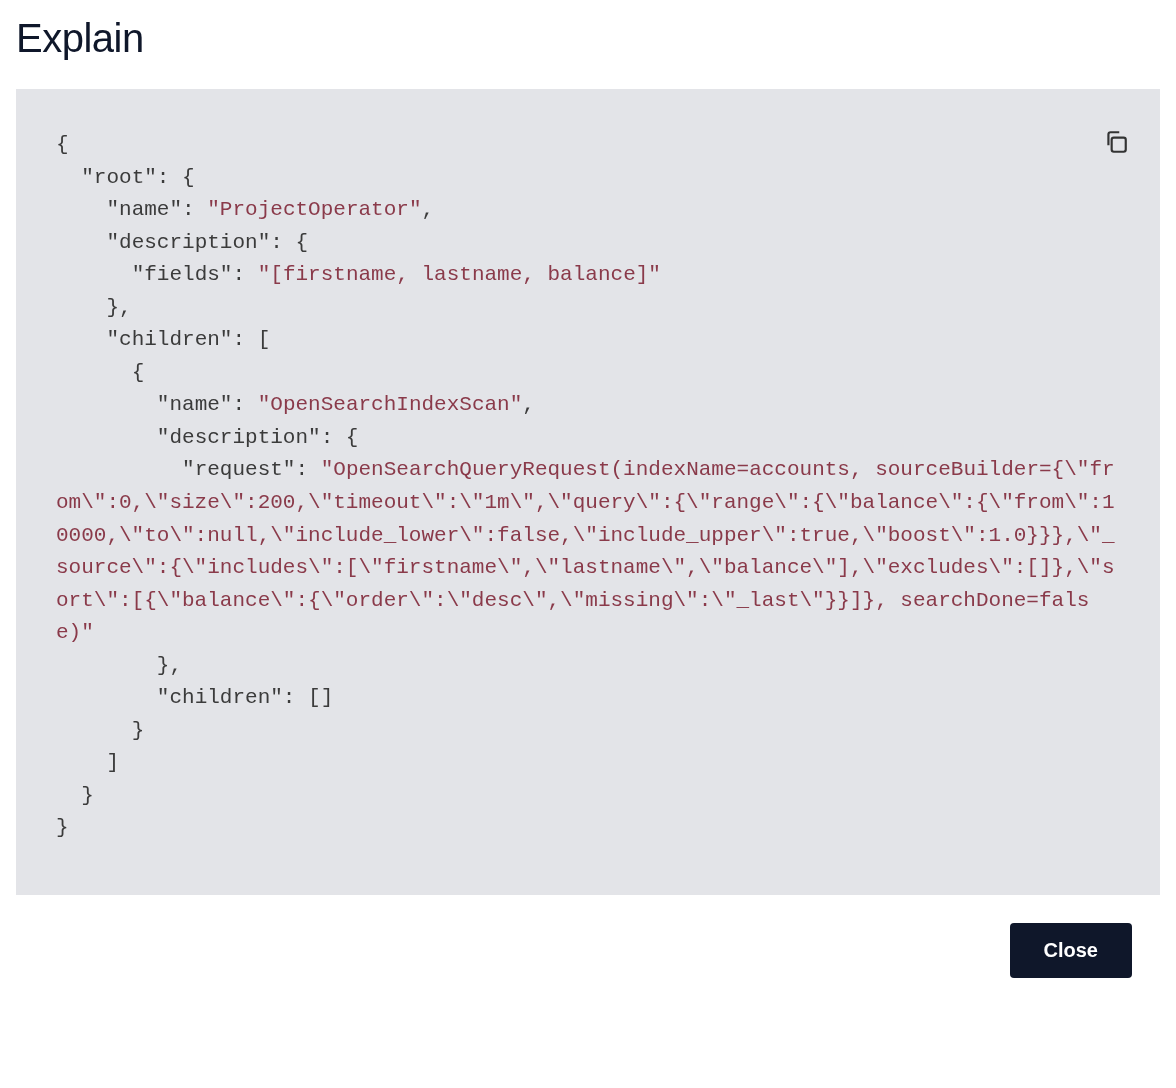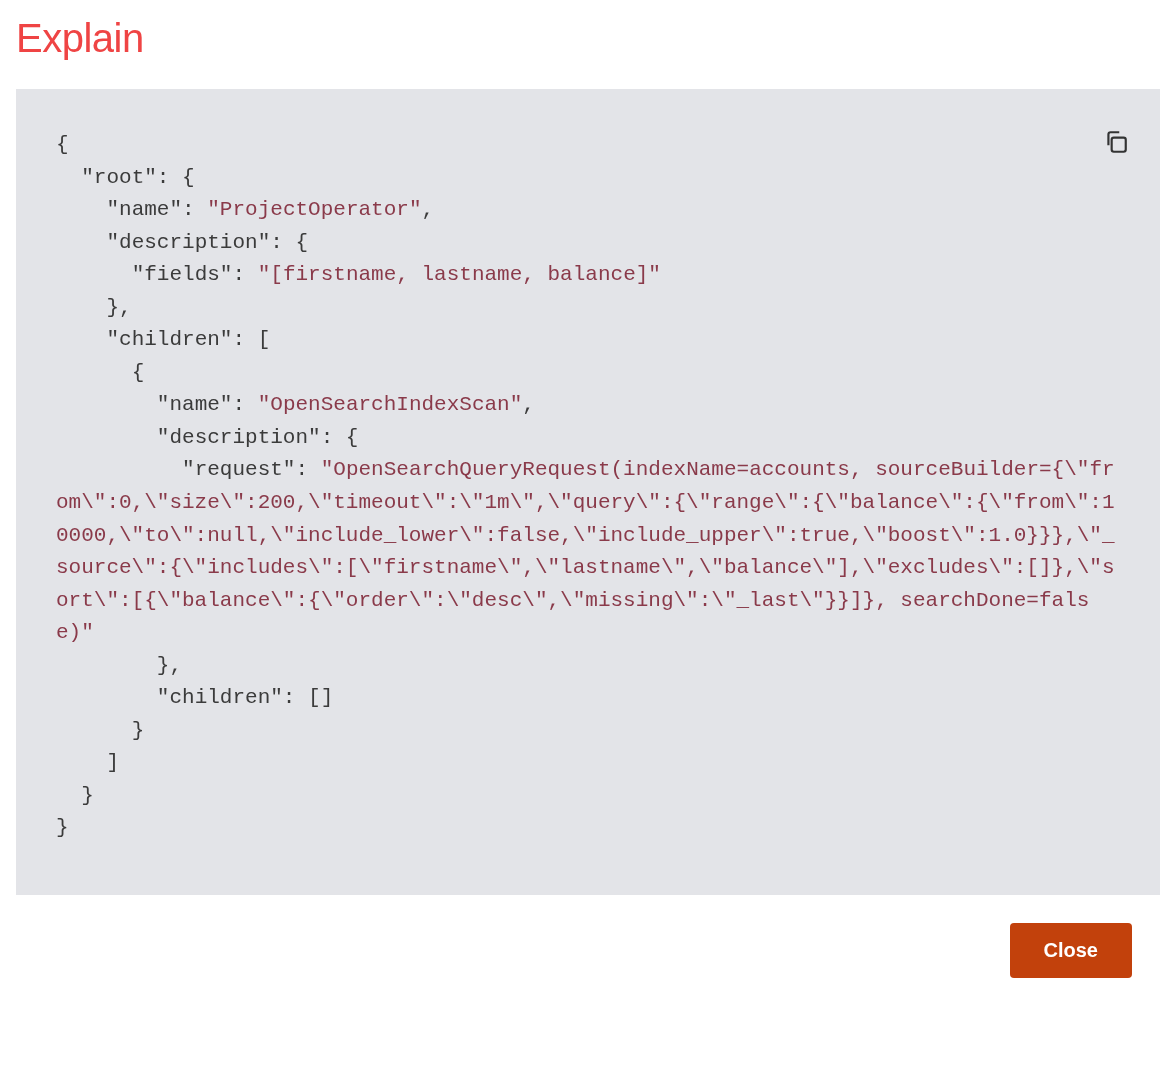--- a/index.html
+++ b/index.html
@@ -12,21 +12,21 @@
     background: #ffffff;
     color: #000000;
   }
   .modal-container {
     padding: 16px 16px 24px 16px;
     width: 1176px;
   }
   .modal-title {
     font-size: 40px;
     font-weight: 300;
-    color: #ef4444;
+    color: #0f172a;
     margin: 0 0 28px 0;
     letter-spacing: -0.5px;
   }
   .code-panel {
     background: #e3e4e8;
     padding: 40px 40px 50px 40px;
     position: relative;
     overflow-x: auto;
   }
   .code-panel::-webkit-scrollbar {
@@ -75,21 +75,21 @@
   .tok-punc {
     color: #3b3b3b;
   }
   .modal-footer {
     display: flex;
     justify-content: flex-end;
     margin-top: 28px;
     padding-right: 28px;
   }
   .close-button {
-    background: #c2410c;
+    background: #0f172a;
     color: #ffffff;
     border: none;
     border-radius: 4px;
     font-size: 20px;
     font-weight: 700;
     padding: 16px 34px;
     cursor: pointer;
   }
 </style>
 </head>

